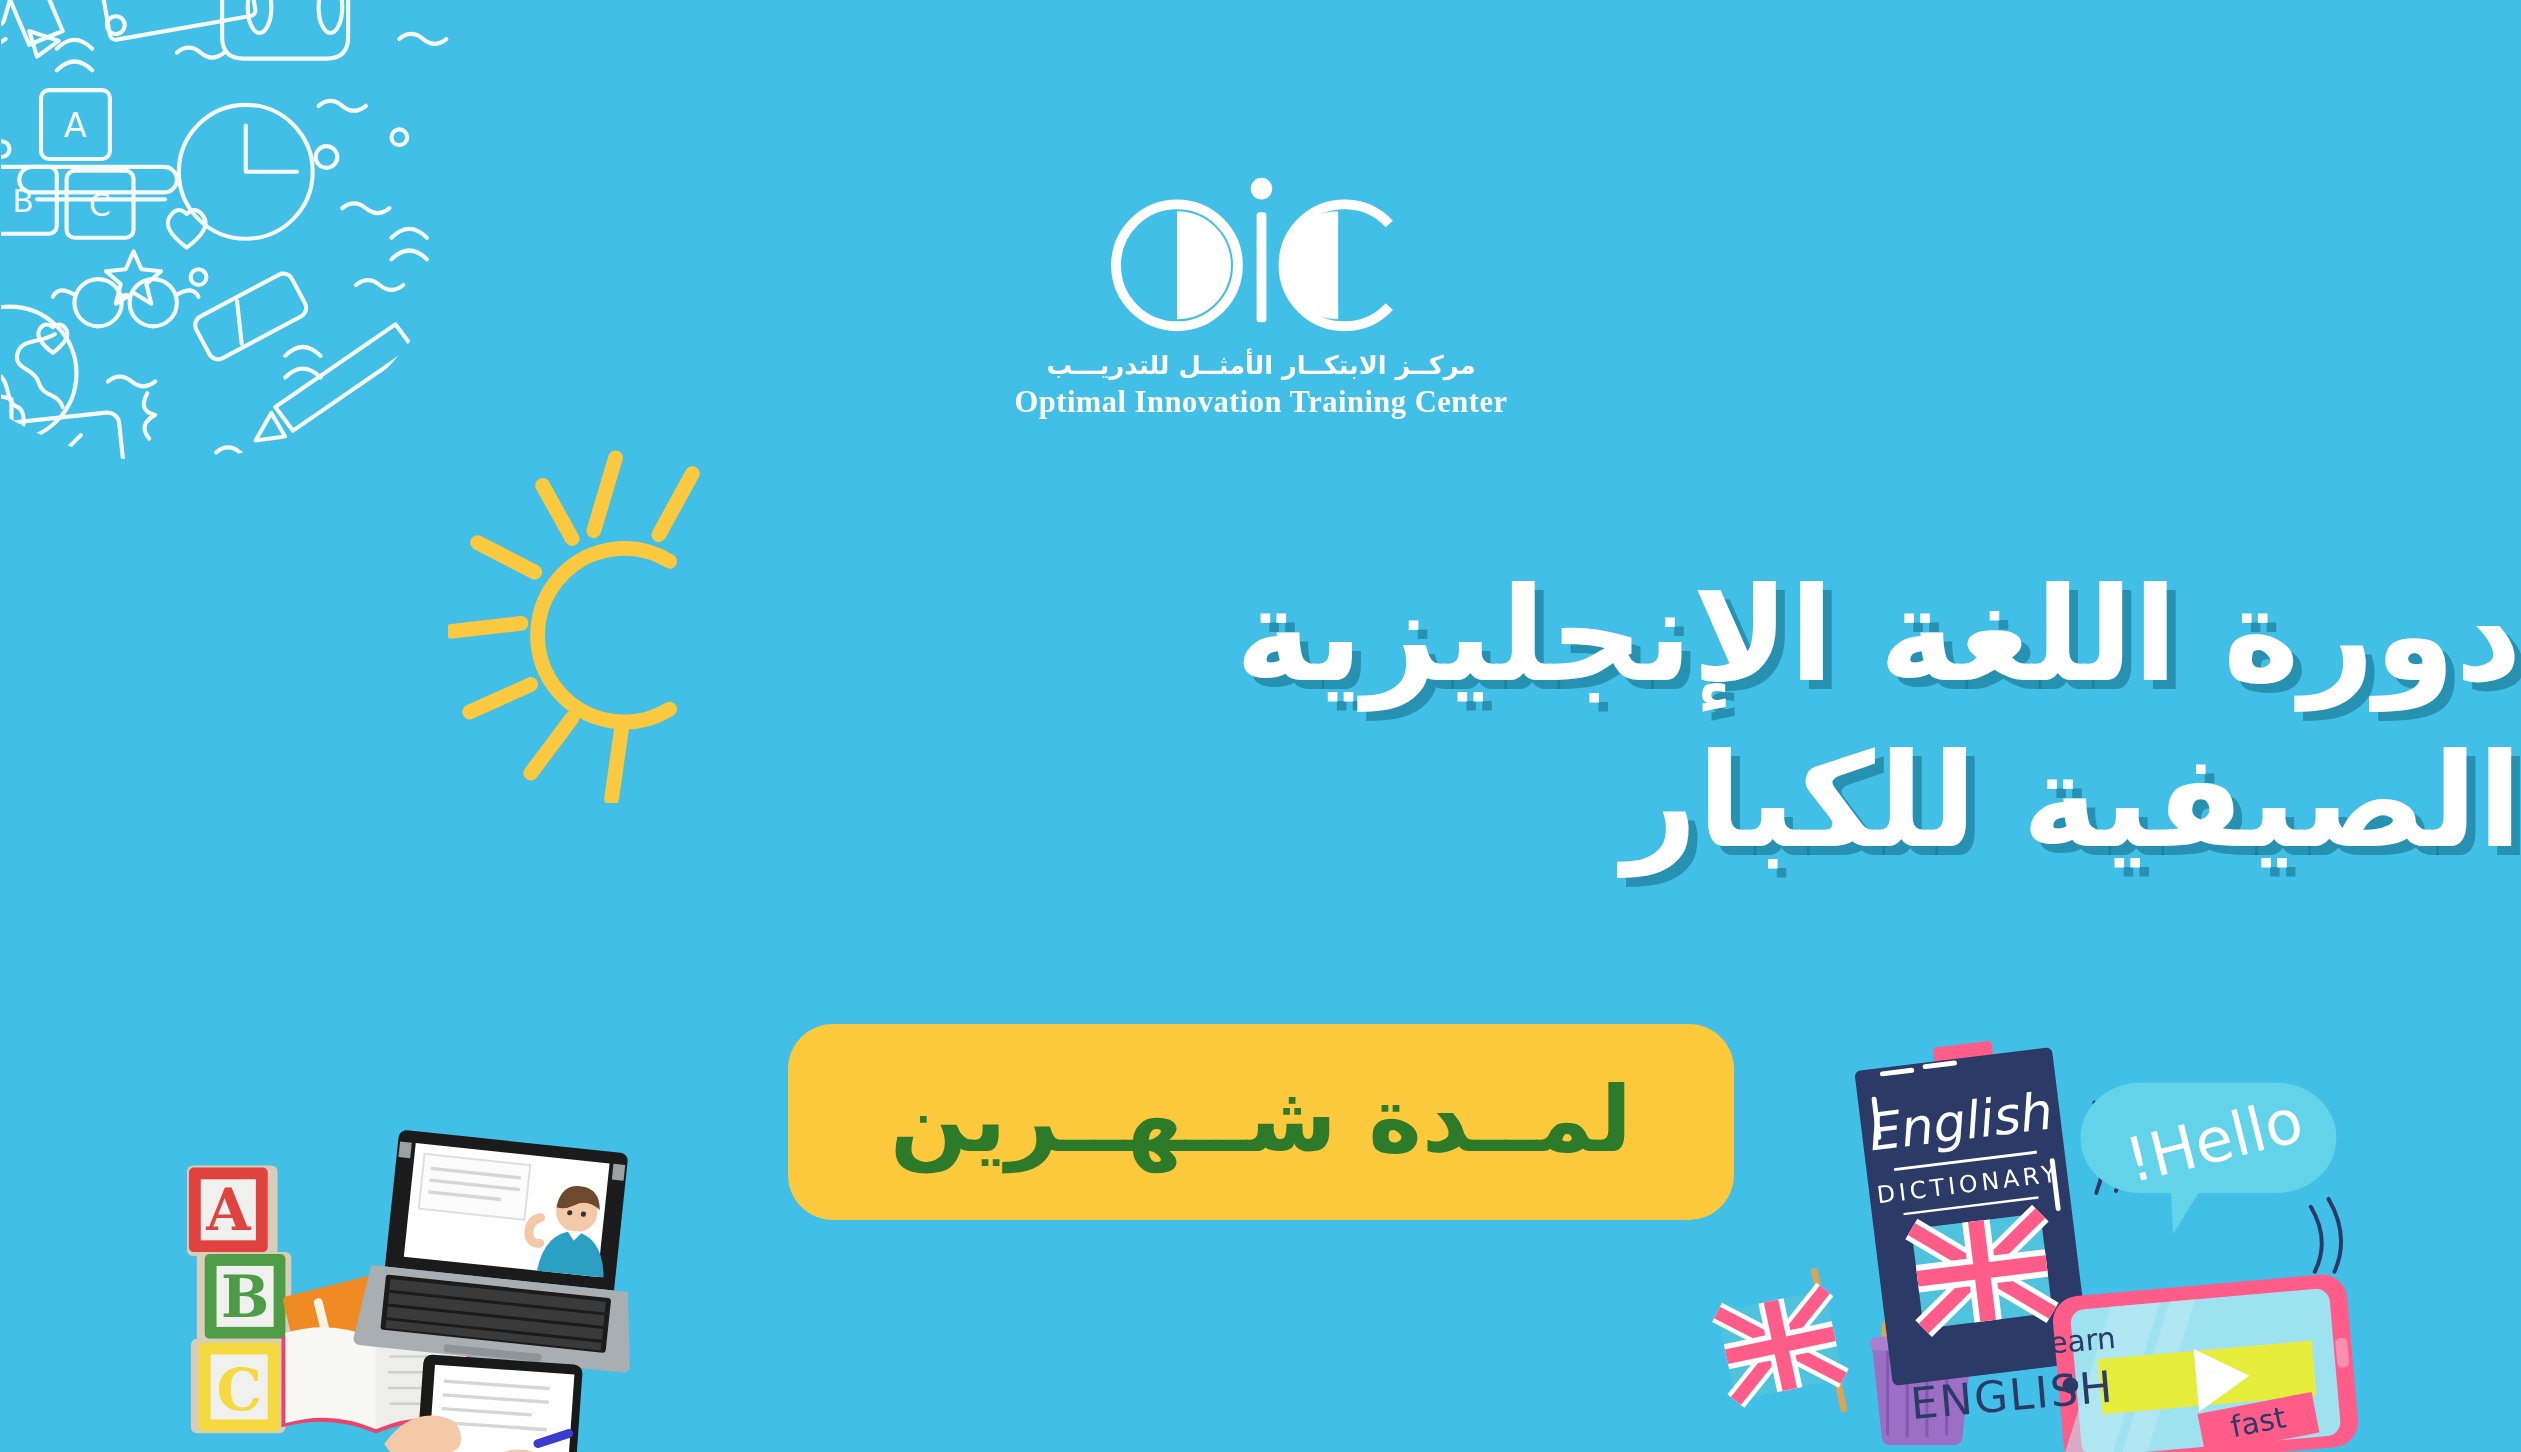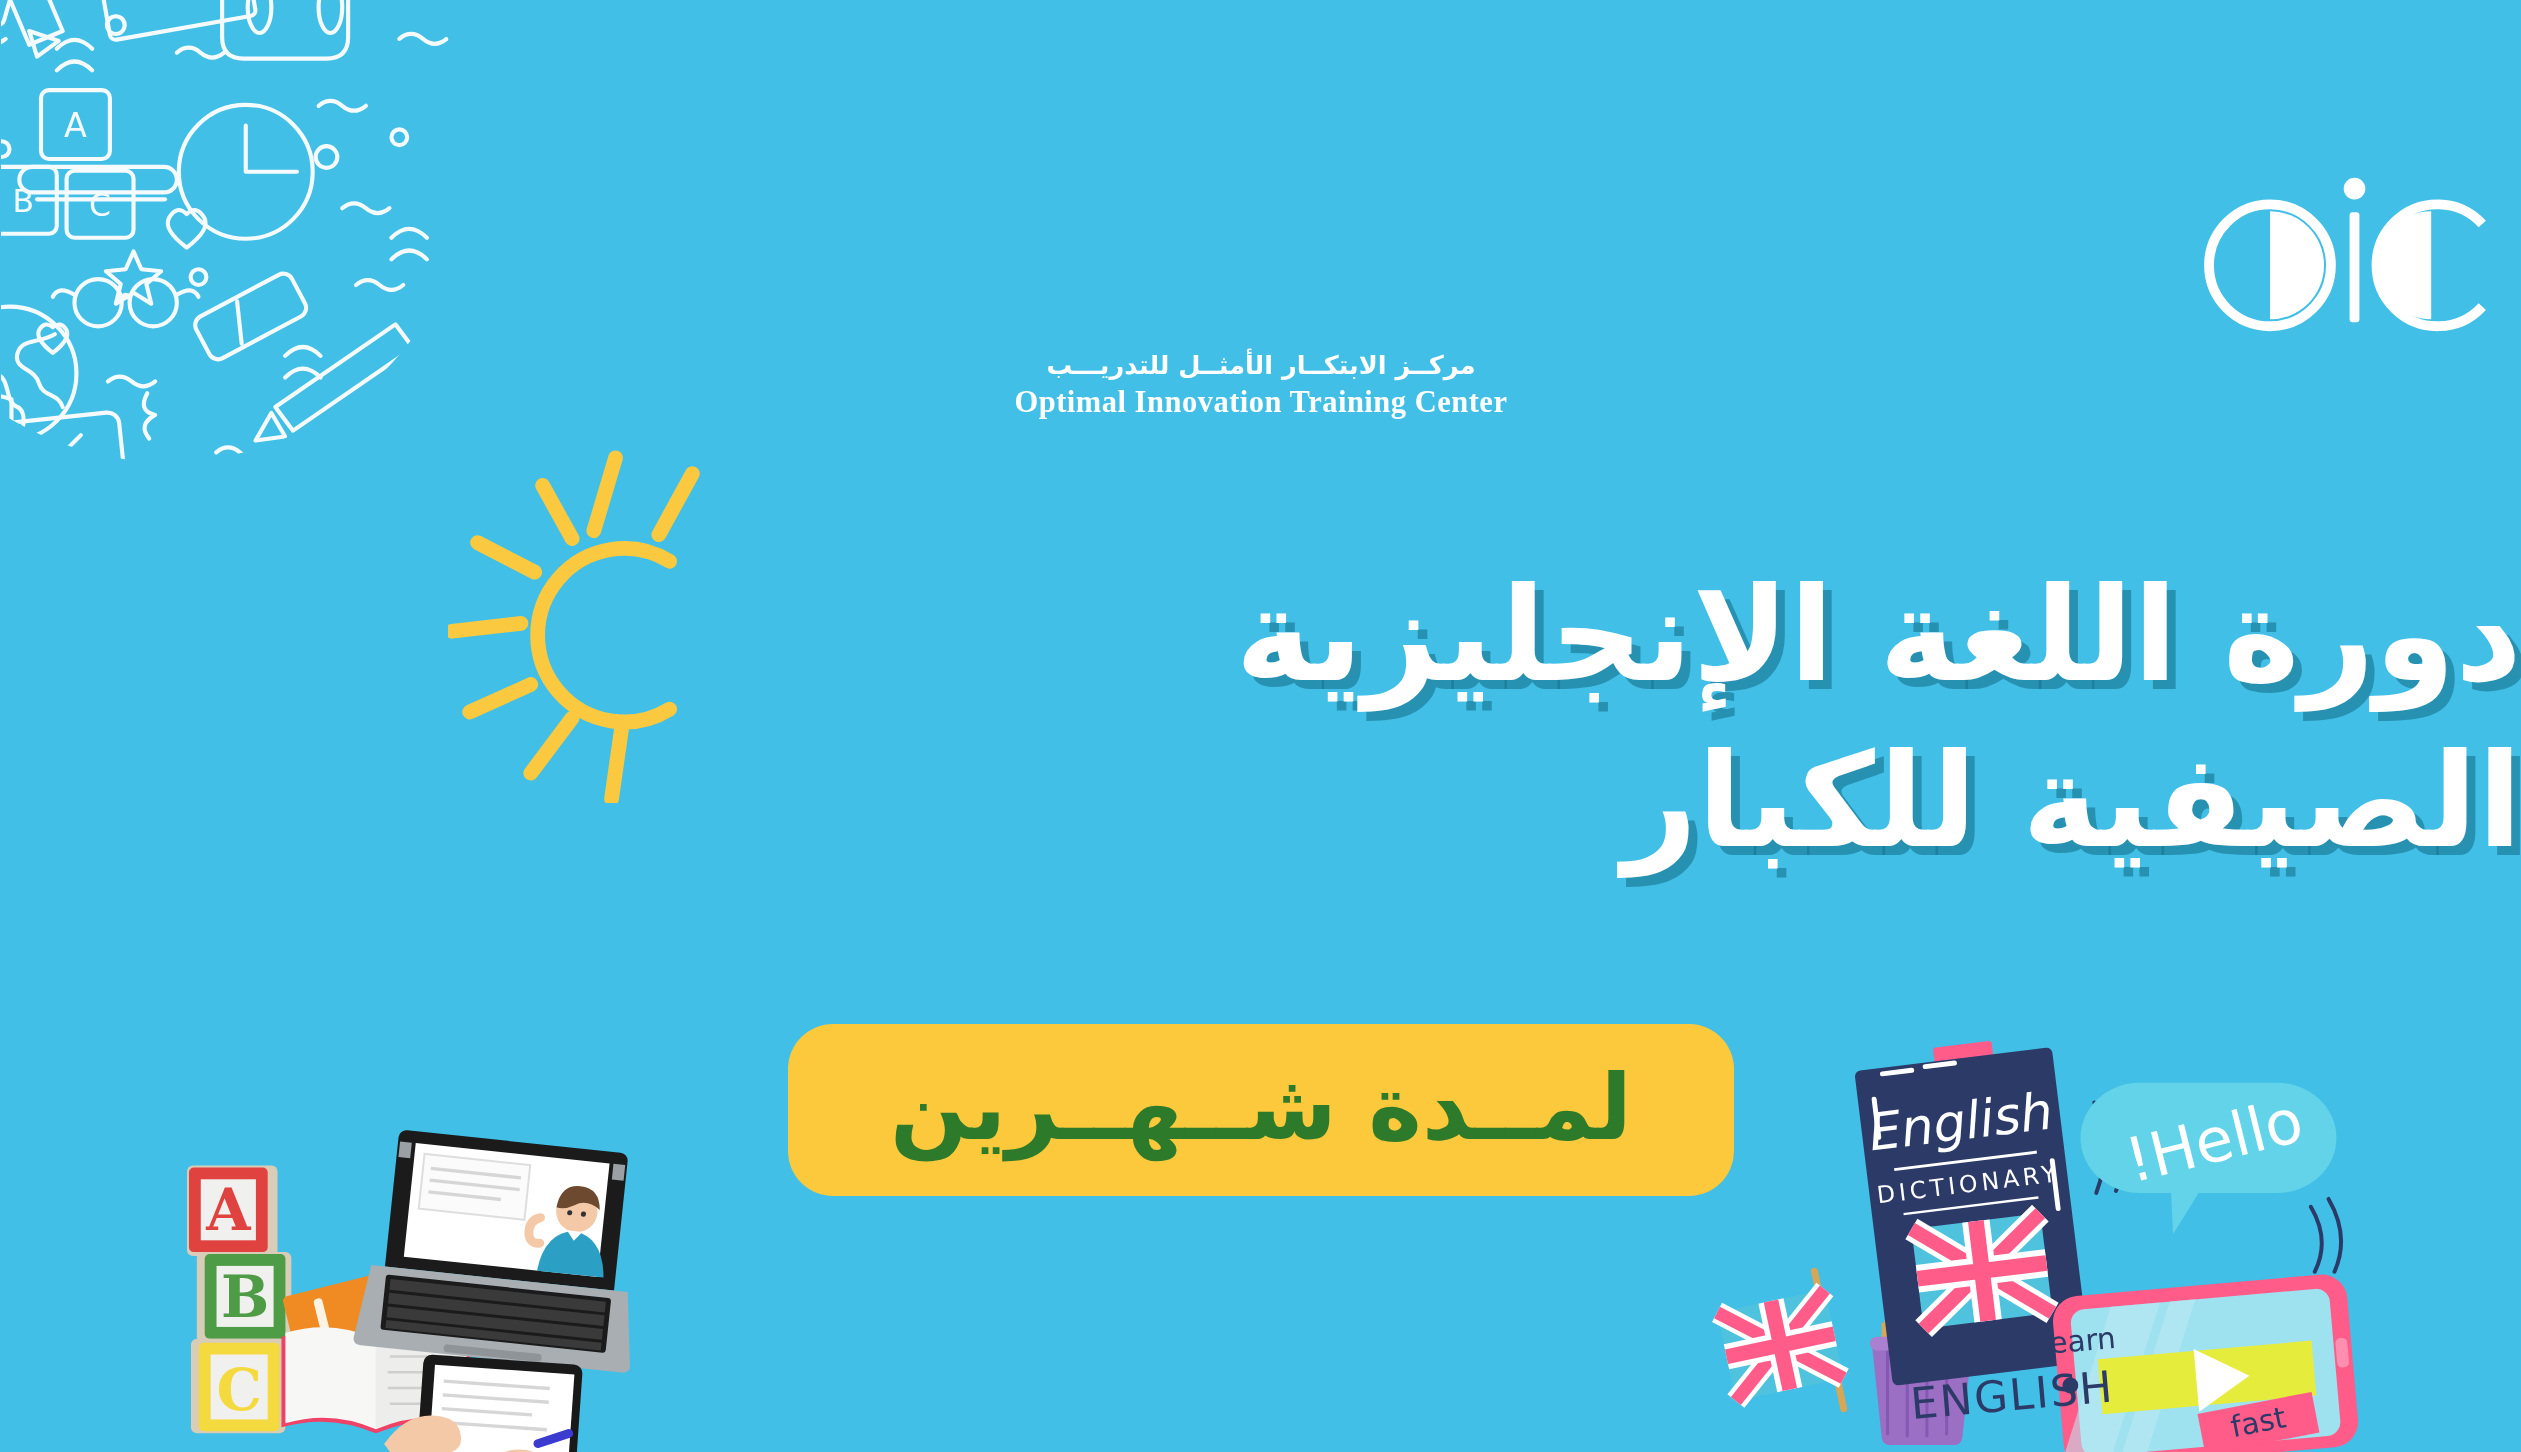--- a/index.html
+++ b/index.html
@@ -8,21 +8,21 @@
     background:#41bfe6;
     font-family:"DejaVu Sans","Liberation Sans",sans-serif;
   }
   .stage{position:absolute;inset:0;overflow:hidden;}
 
   
   .doodle{position:absolute;left:-148px;top:-158px;width:630px;height:630px;opacity:.95;}
   .doodle svg{display:block;width:100%;height:100%;}
 
   
-  .logo-block{position:absolute;left:0;right:0;top:167px;display:flex;flex-direction:column;}
+  .logo-block{position:absolute;left:0;right:0;top:167px;display:flex;flex-direction:column;align-items:center;}
   .logo-mark{width:335px;height:172px;}
   .logo-ar{
     color:#ffffff;font-size:25.6px;letter-spacing:1px;margin-top:13.8px;
     font-family:"DejaVu Sans","Liberation Sans",sans-serif;font-weight:600;
     text-align:center;line-height:1;
   }
   .logo-en{
     color:#ffffff;font-size:30.5px;margin-top:8.9px;font-weight:bold;
     font-family:"Liberation Serif","DejaVu Serif",serif;
     letter-spacing:0.5px;text-align:center;line-height:1;
@@ -40,21 +40,21 @@
     font-family:"DejaVu Sans","Liberation Sans",sans-serif;
     text-shadow:8.9px 8.9px 0 rgba(24,116,146,.62);
     direction:rtl;
   }
   .headline .l1{display:block;}
   .headline .l2{display:block;}
 
   
   .badge{
     position:absolute;left:50%;transform:translateX(-50%);
-    top:1024px;width:946px;height:172px;
+    top:1024px;width:946px;height:196px;
     background:#fcc93c;border-radius:45px;
     display:flex;align-items:center;justify-content:center;
   }
   .badge-text{
     color:#2d7a2a;font-size:91px;font-weight:bold;line-height:1;
     font-family:"DejaVu Sans","Liberation Sans",sans-serif;
     direction:rtl;margin-top:-5.9px;
   }
 
   

